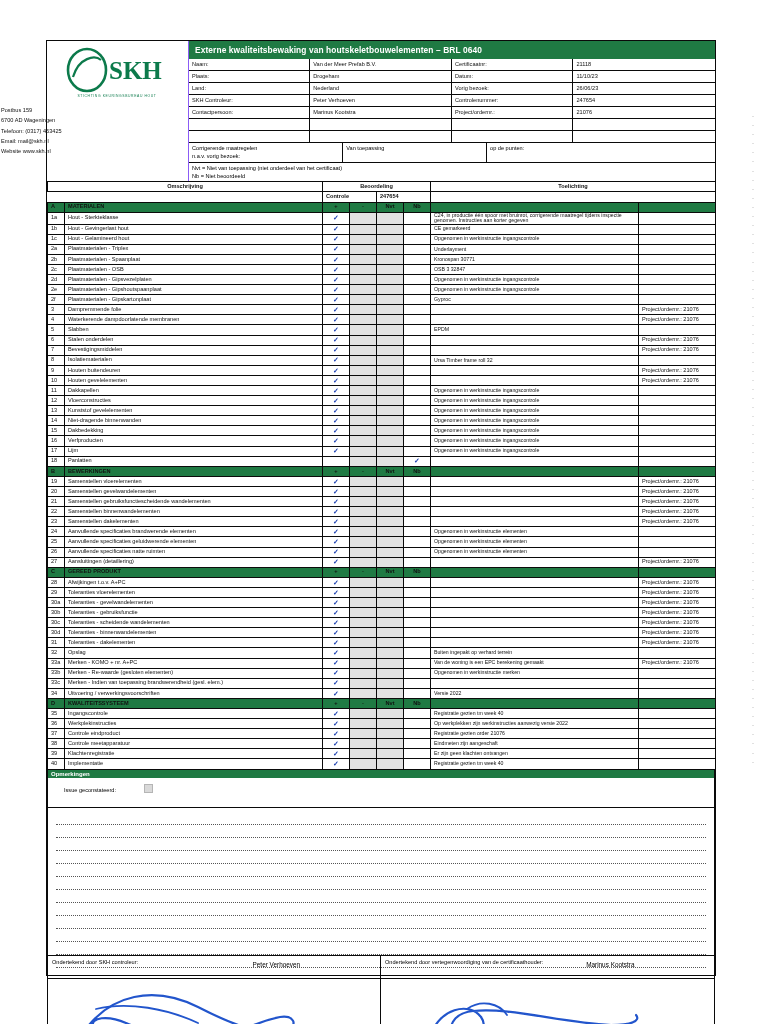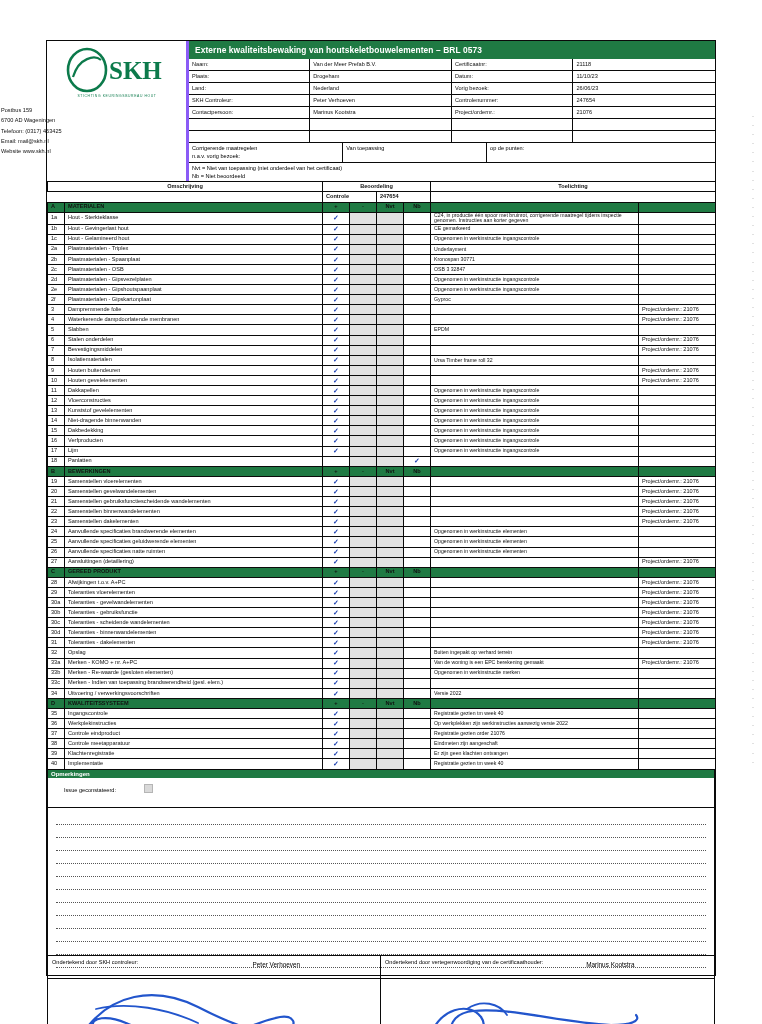--- a/index.html
+++ b/index.html
@@ -15,21 +15,21 @@
     position:absolute;
     left:46px;top:40px;
     width:670px;height:936px;
     border:1px solid #0a0a0a;
     box-sizing:border-box;
     background:#fff;
   }
   
   .hdr{display:flex;width:100%;}
   .logo-col{
-    width:142px;min-height:108px;border-right:3px solid #8b5cf6;
+    width:142px;min-height:108px;border-right:1px solid #8b5cf6;
     box-sizing:border-box;position:relative;
   }
   .logo-wrap{padding:6px 0 0 14px;}
   .logo-sub{
     font-size:3.4px;letter-spacing:.6px;color:#0c7a4b;text-align:center;
     width:96px;margin-left:8px;margin-top:1px;line-height:1.5;
   }
   .addr{
     position:absolute;left:-46px;top:64px;width:140px;
     font-size:5.6px;line-height:1.85;color:#111;
@@ -118,21 +118,21 @@
         <div class="addr">
           <div>Postbus 159</div>
           <div>6700 AD Wageningen</div>
           <div>Telefoon: (0317) 453425</div>
           <div>Email: mail@skh.nl</div>
           <div>Website www.skh.nl</div>
         </div>
       </div>
 
       <div class="hdr-right">
-        <div class="title-bar">Externe kwaliteitsbewaking van houtskeletbouwelementen – BRL 0573</div>
+        <div class="title-bar">Externe kwaliteitsbewaking van houtskeletbouwelementen – BRL 0640</div>
 
         <div class="meta">
           <table class="meta-tbl meta-left">
             <tbody>
               <tr>
                   <td class="k">Naam:</td>
                   <td>Van der Meer Prefab B.V.</td>
                 </tr>
               <tr>
                   <td class="k">Plaats:</td>

